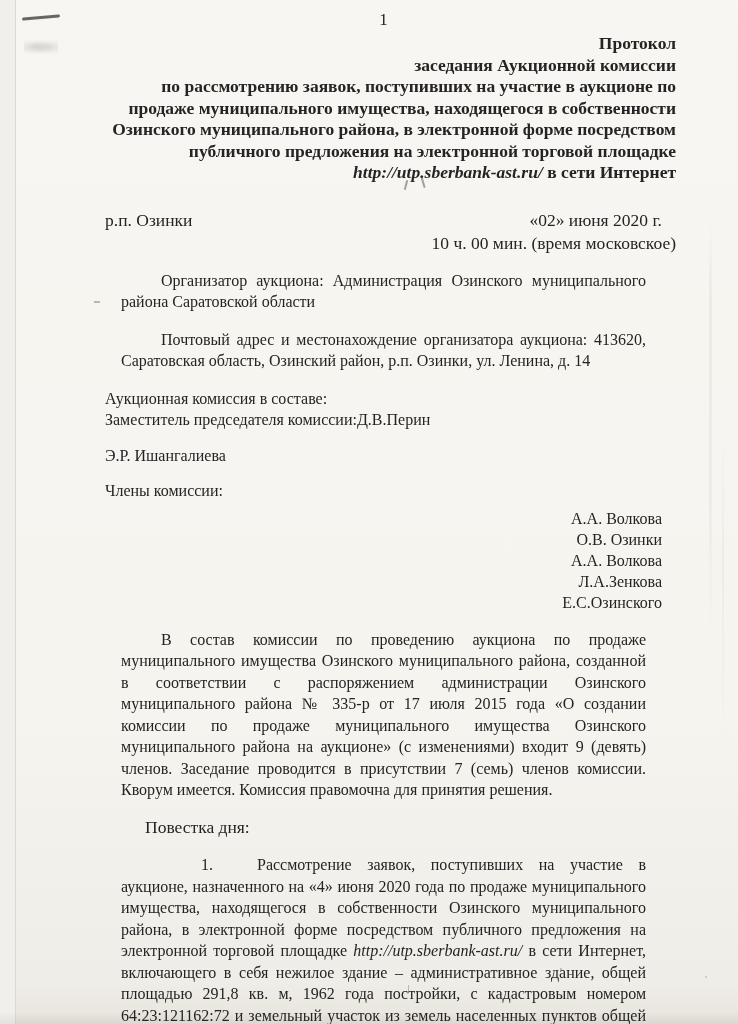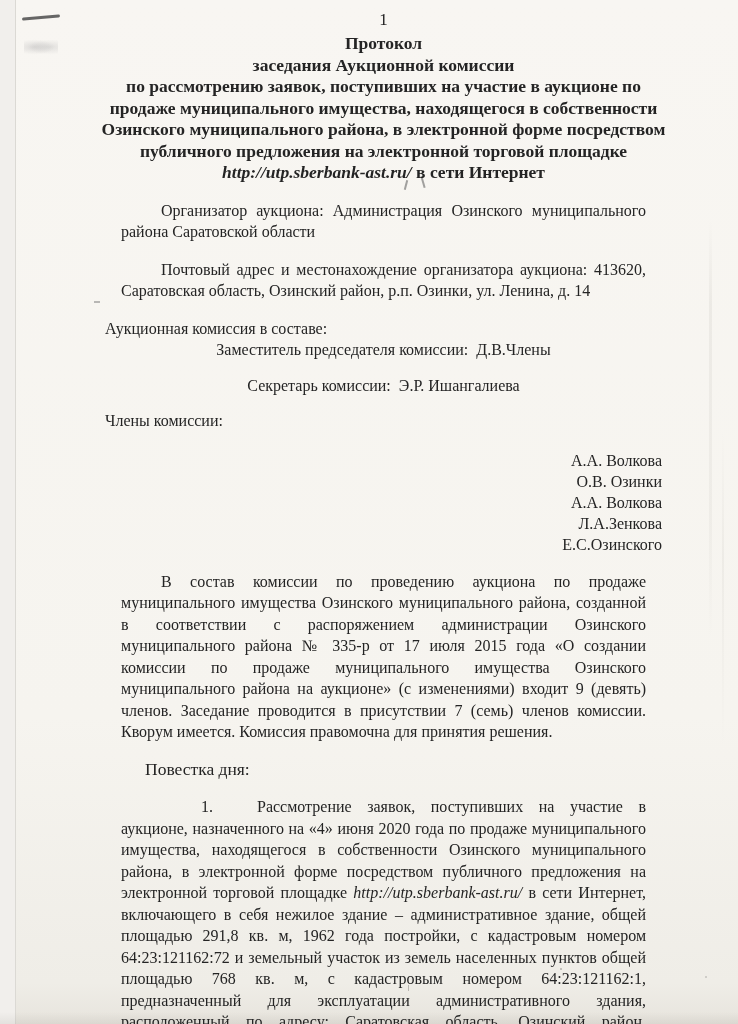--- a/index.html
+++ b/index.html
@@ -17,43 +17,43 @@
     position: absolute; left: 0; top: 0; width: 15px; height: 100%;
     background: #f1efec;
     border-right: 1px solid rgba(120,115,105,0.18);
   }
   .content { position: relative; margin: 0 76px 0 105px; padding-top: 10px; }
 
   .page-number { text-align: center; font-size: 17px; }
 
   .doc-title {
     margin: 3px -14px 0 -14px;
-    text-align: center;
+    text-align: right;
     font-weight: bold;
     font-size: 17.5px;
     line-height: 21.5px;
   }
   .doc-title .url { font-style: italic; }
 
   .meta { margin-top: 26px; font-size: 17.5px; }
   .meta-row { display: flex; justify-content: space-between; }
   .meta-time { text-align: right; margin-right: -14px; margin-top: 2px; }
 
   p.para { margin: 16px; font-size: 16px; line-height: 21.5px; }
   .indent { text-indent: 40px; }
   .justify { text-align: justify; }
 
   .mt16 { margin-top: 16px; }
   .mt14 { margin-top: 14px; }
   .mt12 { margin-top: 12px; }
   .mt6  { margin-top: 6px; }
 
   .commission { font-size: 16px; line-height: 21.5px; }
-  .commission .row { display: flex; justify-content: center; gap: 8px; }
-  .members-list { text-align: right; margin-top: 18px; line-height: 21px; }
+  .commission .row { display: flex; justify-content: flex-start; }
+  .members-list { text-align: right; margin-top: 6px; line-height: 21px; }
 
   .agenda-heading { margin: 0; font-weight: normal; font-size: 17.5px; line-height: 21.5px; text-indent: 40px; }
   .item-number { display: inline-block; margin-right: 44px; }
   .url-italic { font-style: italic; }
 
   
   .artifact { position: absolute; pointer-events: none; }
   .pen-stroke {
     left: 22px; top: 16px; width: 38px; height: 3px;
     background: #4c4c4c; border-radius: 2px;
@@ -98,33 +98,39 @@
   <div class="content">
 
     <div class="page-number">1</div>
 
     <div class="doc-title">
       <div>Протокол</div>
       <div>заседания Аукционной комиссии</div>
       <div><span>по рассмотрению заявок, поступивших на участие в аукционе по продаже муниципального имущества, находящегося в собственности Озинского муниципального района, в электронной форме посредством публичного предложения на электронной торговой площадке </span><span class="url">http://utp.sberbank-ast.ru/</span><span> в сети Интернет</span></div>
     </div>
 
+    <div class="meta">
+      <div class="meta-row">
+        <span>р.п. Озинки</span>
+        <span>«02» июня 2020 г.</span>
+      </div>
+      <div class="meta-time">10 ч. 00 мин. (время московское)</div>
+    </div>
 
     <p class="para indent justify mt16">Организатор аукциона: Администрация Озинского муниципального района Саратовской области</p>
 
     <p class="para indent justify mt12">Почтовый адрес и местонахождение организатора аукциона: 413620, Саратовская область, Озинский район, р.п. Озинки, ул. Ленина, д. 14</p>
 
     <div class="commission mt14">
       <div>Аукционная комиссия в составе:</div>
       <div class="row">
         <span>Заместитель председателя комиссии:</span>
-        <span>Д.В.Члены</span>
+        <span>Д.В.Перин</span>
       </div>
       <div class="row mt14">
-        <span>Секретарь комиссии:</span>
         <span>Э.Р. Ишангалиева</span>
       </div>
       <div class="mt14">Члены комиссии:</div>
       <div class="members-list">
         <div>А.А. Волкова</div>
         <div>О.В. Озинки</div>
         <div>А.А. Волкова</div>
         <div>Л.А.Зенкова</div>
         <div>Е.С.Озинского</div>
       </div>

